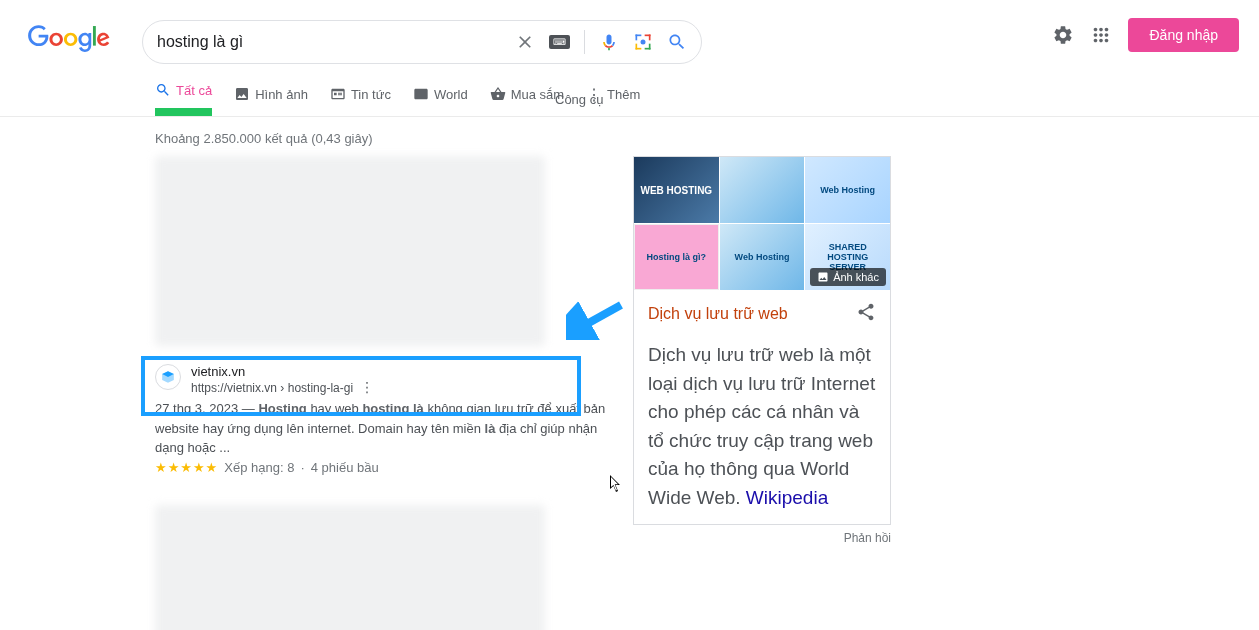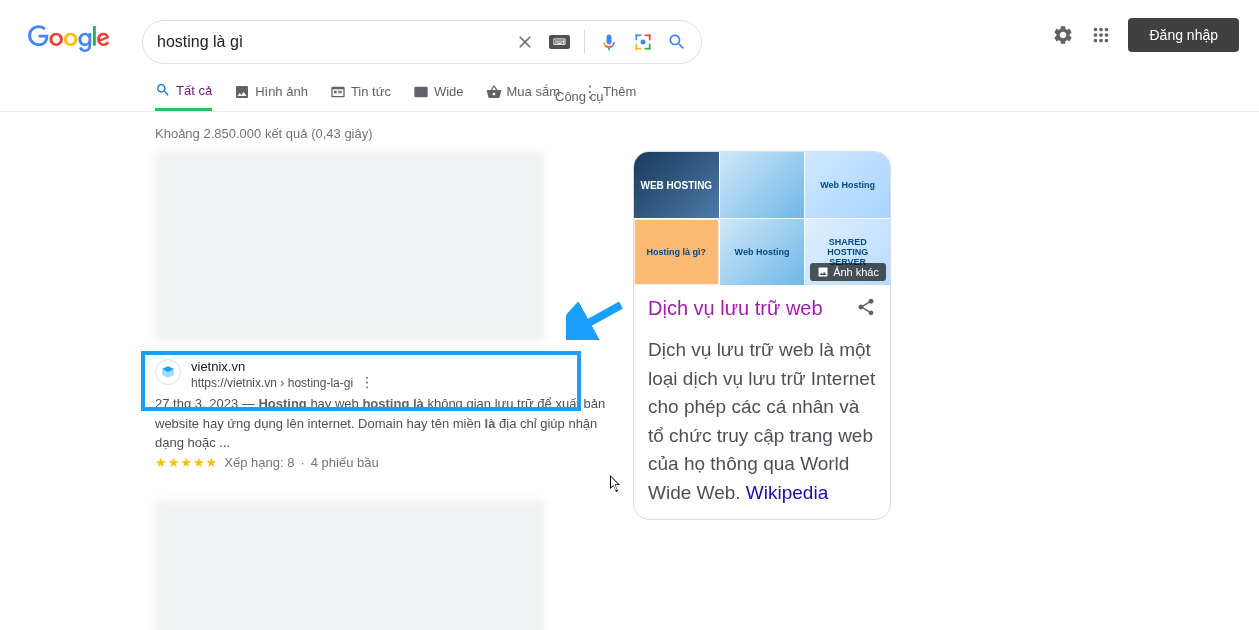--- a/index.html
+++ b/index.html
@@ -6,25 +6,25 @@
   body { font-family: Arial, sans-serif; font-size: 14px; color: #202124; background: #fff; width: 1259px; }
   .header { display: flex; align-items: flex-start; padding: 20px 0 0 28px; position: relative; }
   .logo { margin-right: 32px; margin-top: 4px; }
   .logo svg { width: 82px; height: 30px; }
   .searchbar { display: flex; align-items: center; width: 560px; height: 44px; border: 1px solid #dfe1e5; border-radius: 24px; padding: 1px 14px; box-shadow: none; }
   .searchbar input { border: none; outline: none; flex: 1; font-size: 16px; color: #202124; background: transparent; }
   .sb-icons { display: flex; align-items: center; gap: 14px; }
   .sb-icons .divider { width: 1px; height: 24px; background: #dadce0; }
   .sb-icon { display:flex;align-items:center;justify-content:center;cursor:pointer;}
   .header-right { position: absolute; right: 20px; top: 18px; display: flex; align-items: center; gap: 16px; }
-  .signin { background: #404040; color: #fff; border: 1px solid transparent; border-radius: 4px; padding: 8px 20px; font-size: 14px; cursor:pointer; font-weight:500;}
+  .signin { background: #ec4899; color: #fff; border: 1px solid transparent; border-radius: 4px; padding: 8px 20px; font-size: 14px; cursor:pointer; font-weight:500;}
   .apps-icon, .gear-icon { cursor:pointer; display:flex;align-items:center;justify-content:center;}
   .tabs { display: flex; align-items: center; padding-left: 155px; margin-top: 18px; font-size: 13px; color:#5f6368; position:relative;}
   .tab { display: flex; align-items: center; gap: 5px; margin-right: 22px; cursor:pointer; padding-bottom:10px;}
-  .tab.active { color:#701a75; border-bottom: 3px solid #22c55e; align-items: center;}
+  .tab.active { color:#ec4899; border-bottom: 8px solid #22c55e; align-items: center;}
   .tab svg { width:16px;height:16px;}
   .tools { position:absolute; left:555px; font-size:13px;color:#5f6368;cursor:pointer;}
   .divider-line { border-bottom:1px solid #ebebeb; width:100%;}
   .stats { padding-left: 155px; font-size:13px; color:#70757a; margin-top:14px; margin-bottom:10px;}
   .main { display:flex; padding-left:155px;}
   .left-col { width: 460px; }
   .blur-block { background:#f0f1f2; filter:blur(4px); border-radius:4px;}
   .blur1 { height:190px; width:390px; margin-bottom:18px;}
   .blur3 { height:190px; width:390px; margin-top:30px;}
   .result { position:relative;}
@@ -33,31 +33,31 @@
   .favicon-box { width:26px;height:26px;border:1px solid #dadce0;border-radius:50%;display:inline-flex;align-items:center;justify-content:center;margin-right:10px;vertical-align:top;}
   .src-line{display:flex;align-items:flex-start;}
   .src-text .site{font-size:13px;color:#202124;}
   .src-text .url{font-size:12px;color:#4d5156;}
   .result-title{color:#1a0dab;font-size:18px;margin-top:4px;cursor:pointer;}
   .snippet{font-size:13px;color:#4d5156;margin-top:4px;line-height:1.5;}
   .snippet .bold{font-weight:700;color:#5f6368;}
   .rating{display:flex;align-items:center;gap:6px;font-size:13px;color:#70757a;margin-top:2px;}
   .stars{color:#fbbc04;letter-spacing:1px;}
   .kp{width:258px;margin-left:18px;}
-  .kp-card{border:1px solid #dadce0;border-radius:16px;overflow:hidden;}
+  .kp-card{border:1px solid #dadce0;border-radius:0;overflow:hidden;}
   .kp-imgs{display:grid;grid-template-columns:1fr 1fr 1fr;grid-template-rows:66px 66px;gap:1px;background:#fff;position:relative;}
   .ki{background:linear-gradient(135deg,#cfe8f7,#6fb7e8);display:flex;align-items:center;justify-content:center;font-size:9px;color:#034a80;font-weight:700;text-align:center;padding:4px;}
   .ki1{background:linear-gradient(135deg,#1b3a5c,#4b7aa8);color:#fff;font-size:10px;}
   .ki3{background:linear-gradient(135deg,#d0e8ff,#a8d4ff);}
-  .ki4{background:#fdba74;border:1px solid #eee;}
+  .ki4{background:#f9a8d4;border:1px solid #eee;}
   .ki6{background:linear-gradient(135deg,#e0f0ff,#b8dafc);}
   .more-imgs{position:absolute;bottom:4px;right:4px;background:rgba(0,0,0,.65);color:#fff;font-size:11px;padding:3px 7px;border-radius:3px;display:flex;align-items:center;gap:4px;cursor:pointer;}
   .kp-body{padding:12px 14px;}
   .kp-title-row{display:flex;justify-content:space-between;align-items:center;}
-  .kp-title{font-size:20px;color:#a21caf;}
+  .kp-title{font-size:16px;color:#c2410c;}
   .share-icon{cursor:pointer;}
   .kp-desc{font-size:19px;color:#4d5156;line-height:1.5;margin-top:16px;}
   .kp-desc a{color:#1a0dab;text-decoration:none;}
   .kp-feedback{text-align:right;font-size:12px;color:#70757a;margin-top:6px;cursor:pointer;}
   .three-dots{display:inline-block;width:16px;text-align:center;color:#5f6368;cursor:pointer;margin-left:6px;}
   .keyboard-chip{background:#4d5156;color:#fff;font-size:9px;padding:2px 4px;border-radius:2px;}
   .cursor-pointer{position:absolute;left:610px;top:475px;pointer-events:none;}
   .container{position:relative;}
 </style>
 </head>
@@ -147,21 +147,21 @@
   <div class="tab">
         <svg viewBox="0 0 24 24">
           <path fill="#5f6368" d="M20 4H4c-1.1 0-2 .9-2 2v12c0 1.1.9 2 2 2h16c1.1 0 2-.9 2-2V6c0-1.1-.9-2-2-2zm0 14H4V8h16v10zM6 10h4v4H6z M12 10h6v1.5h-6zM12 12.5h6V14h-6z"></path>
         </svg>
         <span>Tin tức</span>
       </div>
   <div class="tab">
         <svg viewBox="0 0 24 24">
           <path fill="#5f6368" d="M10 16.5l6-4.5-6-4.5v9zM20 4H4c-1.1 0-2 .9-2 2v12c0 1.1.9 2 2 2h16c1.1 0 2-.9 2-2V6c0-1.1-.9-2-2-2z"></path>
         </svg>
-        <span>Wide</span>
+        <span>World</span>
       </div>
   <div class="tab">
         <svg viewBox="0 0 24 24">
           <path fill="#5f6368" d="M17.21 9l-4.38-6.56c-.19-.28-.51-.42-.83-.42-.32 0-.64.14-.83.43L6.79 9H2c-.55 0-1 .45-1 1 0 .09.01.18.04.27l2.54 9.27c.23.84 1 1.46 1.92 1.46h13c.92 0 1.69-.62 1.93-1.46l2.54-9.27L23 10c0-.55-.45-1-1-1h-4.79zM9 9l3-4.4L15 9H9zm3 8c-1.1 0-2-.9-2-2s.9-2 2-2 2 .9 2 2-.9 2-2 2z"></path>
         </svg>
         <span>Mua sắm</span>
       </div>
   <div class="tab">
         <span style="font-size:16px;color:#5f6368;">⋮</span>
         <span>Thêm</span>
@@ -223,20 +223,21 @@
       <div class="kp-body">
         <div class="kp-title-row">
           <div class="kp-title">Dịch vụ lưu trữ web</div>
           <span class="share-icon"><svg width="20" height="20" viewBox="0 0 24 24">
                   <path fill="#5f6368" d="M18 16.08c-.76 0-1.44.3-1.96.77L8.91 12.7c.05-.23.09-.46.09-.7s-.04-.47-.09-.7l7.05-4.11c.54.5 1.25.81 2.04.81 1.66 0 3-1.34 3-3s-1.34-3-3-3-3 1.34-3 3c0 .24.04.47.09.7L8.04 9.81C7.5 9.31 6.79 9 6 9c-1.66 0-3 1.34-3 3s1.34 3 3 3c.79 0 1.5-.31 2.04-.81l7.12 4.16c-.05.21-.08.43-.08.65 0 1.61 1.31 2.92 2.92 2.92 1.61 0 2.92-1.31 2.92-2.92s-1.31-2.92-2.92-2.92z"></path>
                 </svg></span>
         </div>
         <div class="kp-desc"><span>Dịch vụ lưu trữ web là một loại dịch vụ lưu trữ Internet cho phép các cá nhân và tổ chức truy cập trang web của họ thông qua World Wide Web. </span><a href="#">Wikipedia</a></div>
       </div>
     </div>
+    <div class="kp-feedback">Phản hồi</div>
   </div>
 </div>
 
 <svg class="arrow" width="60" height="40" viewBox="0 0 60 40">
   <defs>
         <marker id="ah" markerWidth="10" markerHeight="10" refX="2" refY="3" orient="auto">
           <path d="M0,0 L0,6 L9,3 z" fill="#1a9fff"></path>
         </marker>
       </defs>
   <line x1="55" y1="5" x2="10" y2="30" stroke="#1a9fff" stroke-width="8" marker-end="url(#ah)"></line>

